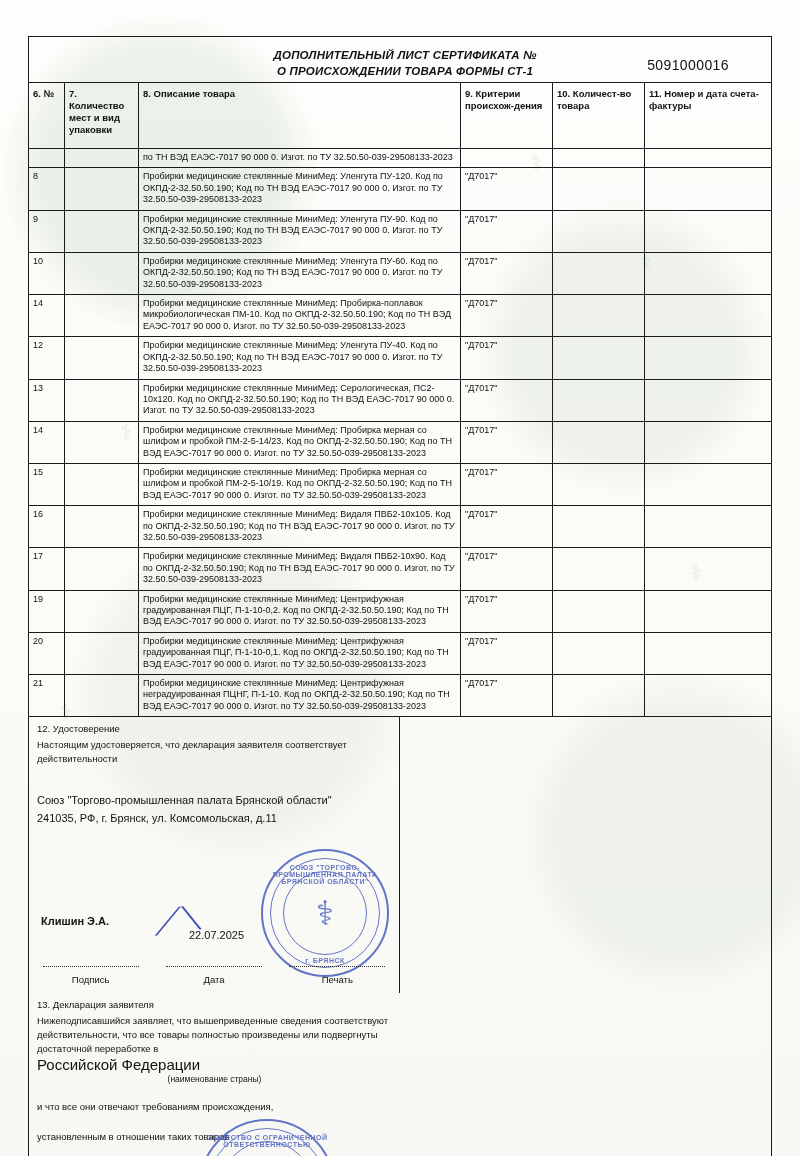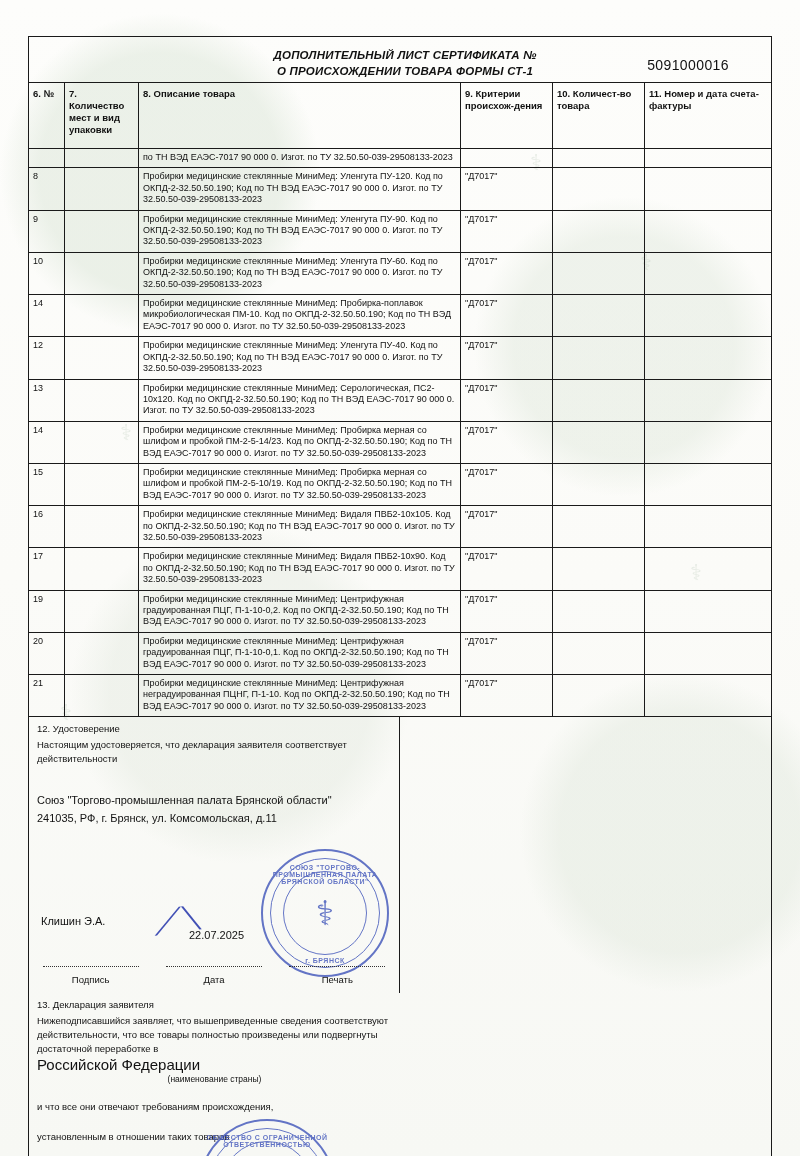--- a/index.html
+++ b/index.html
@@ -139,20 +139,21 @@
   .decl-rest {
     font-size: 9.5px;
     line-height: 14px;
     margin-top: 16px;
   }
   .signer {
     position: absolute;
     left: 12px;
     bottom: 66px;
     font-size: 11px;
+    font-weight: bold;
   }
   .date-val {
     position: absolute;
     bottom: 52px;
     font-size: 11px;
   }
   .left .date-val { left: 160px; }
   .right .date-val { left: 152px; }
   .foot {
     position: absolute;

